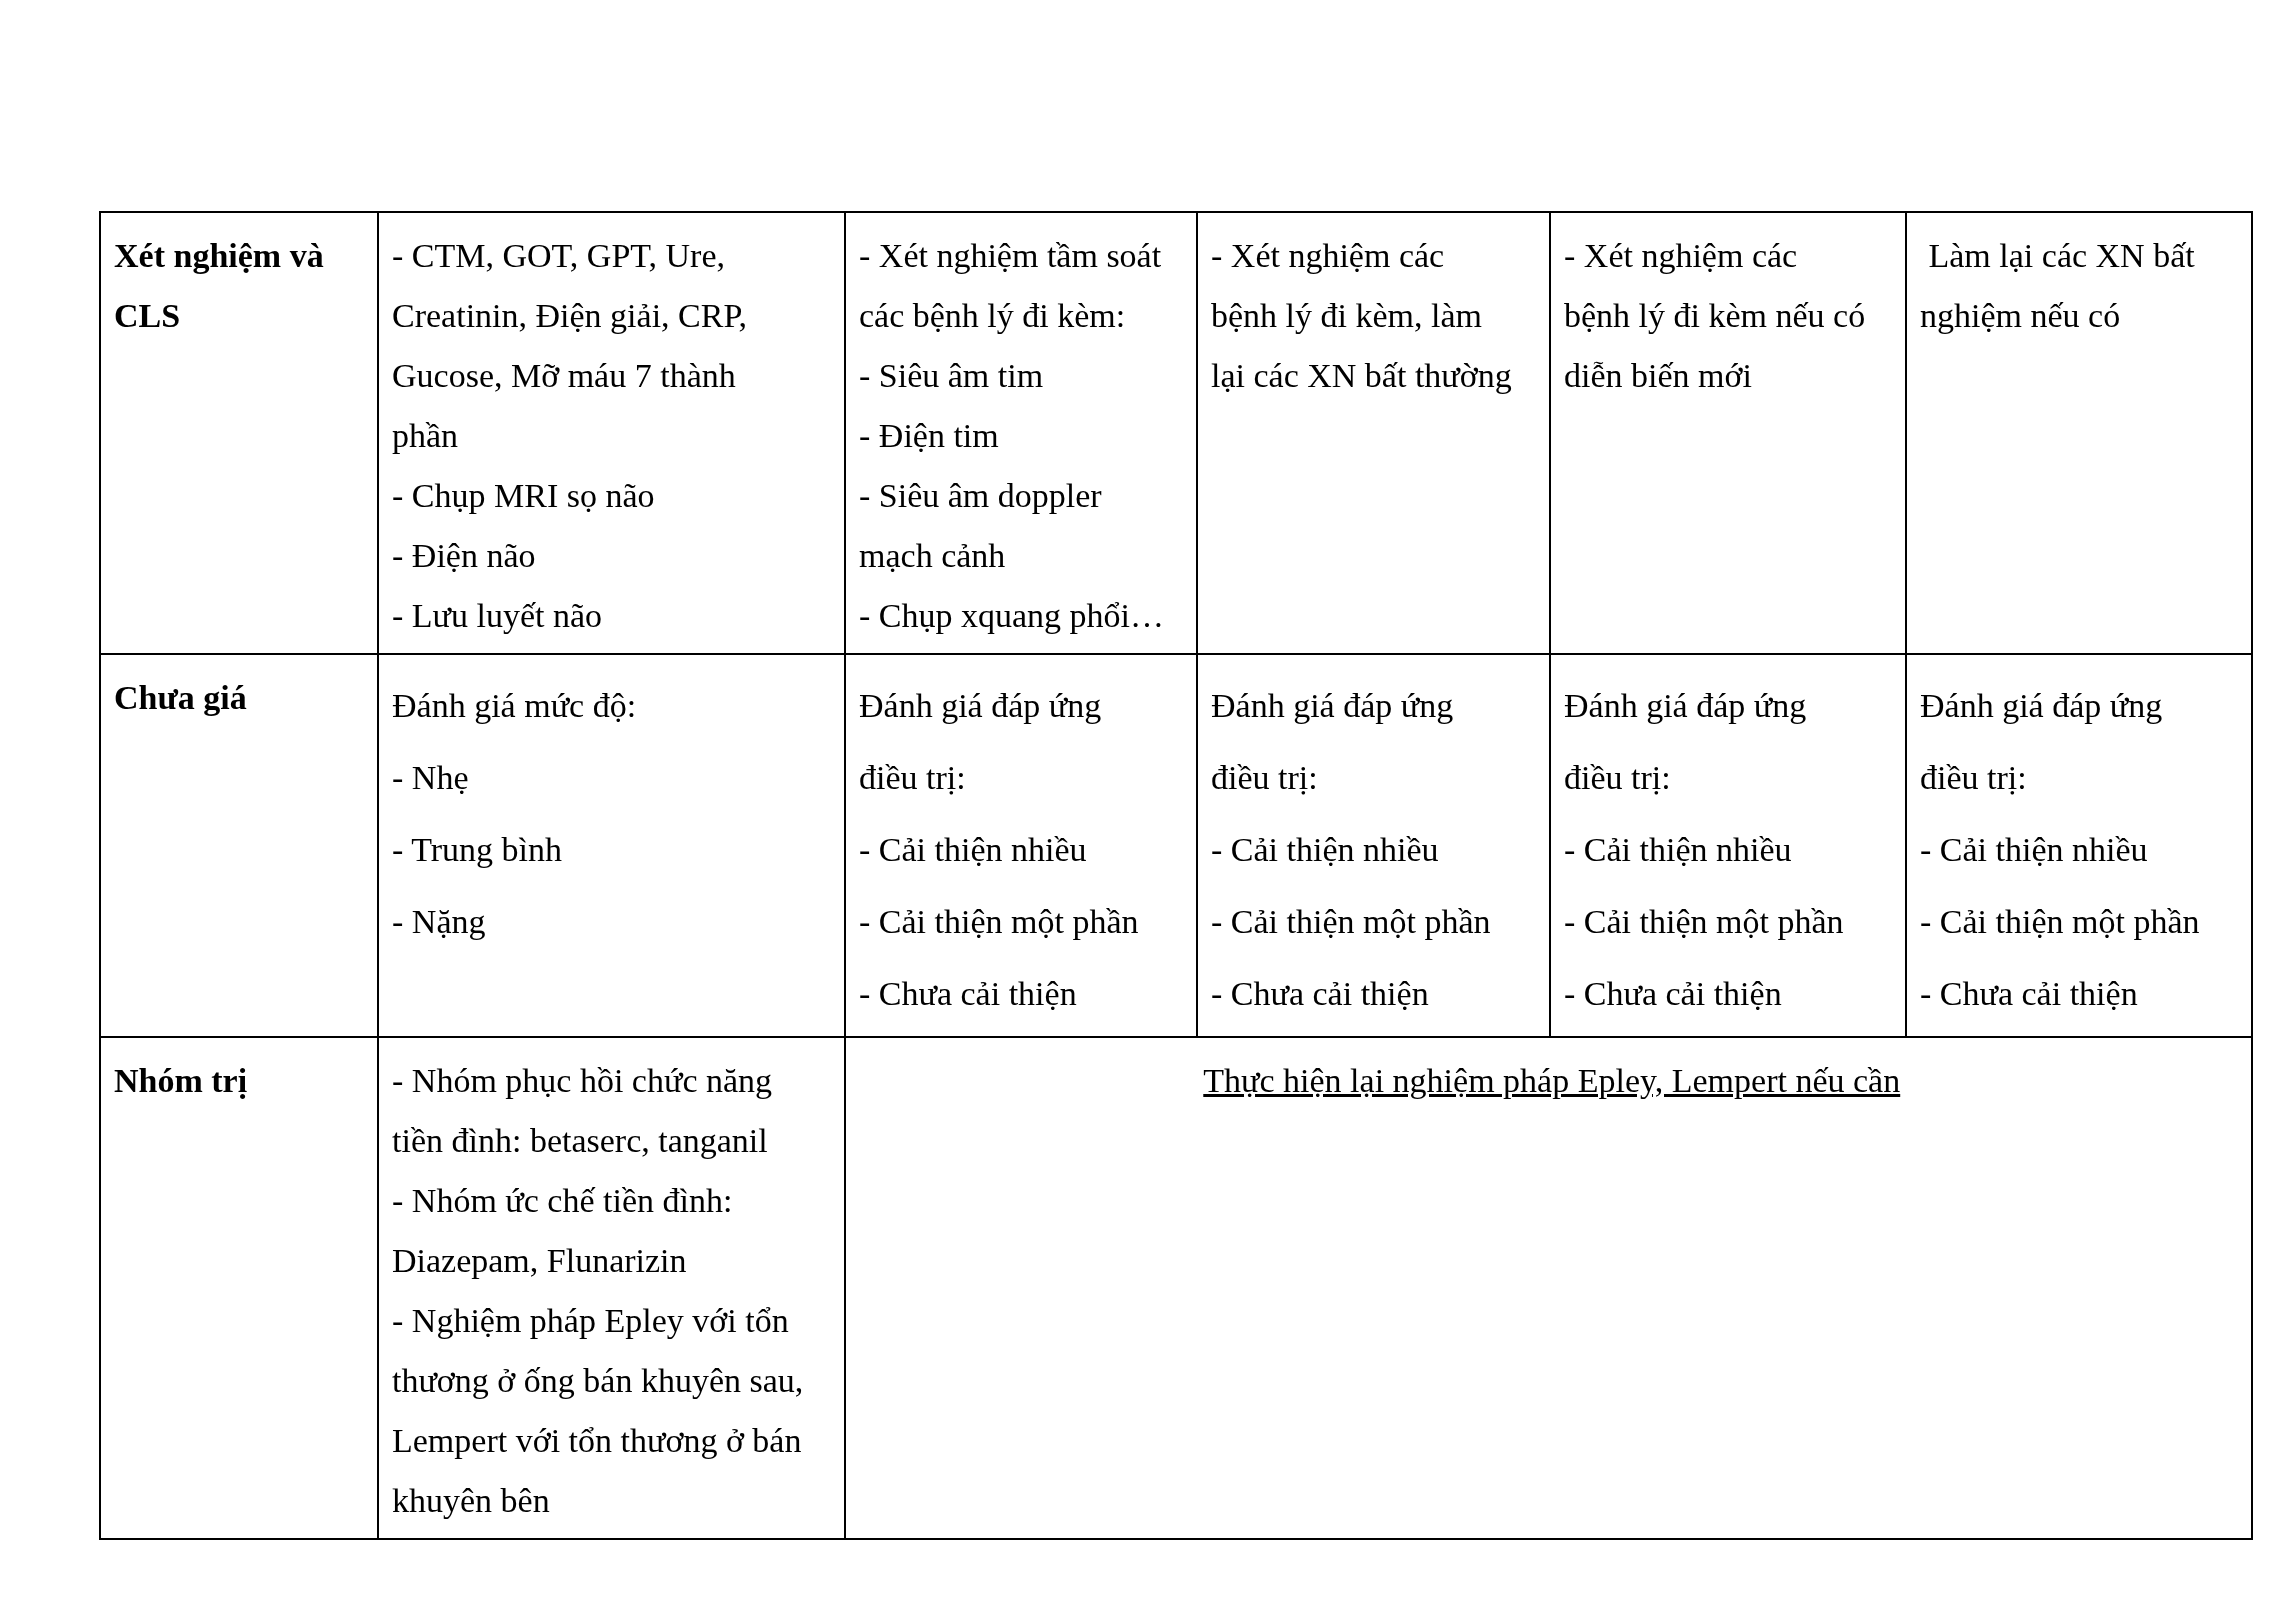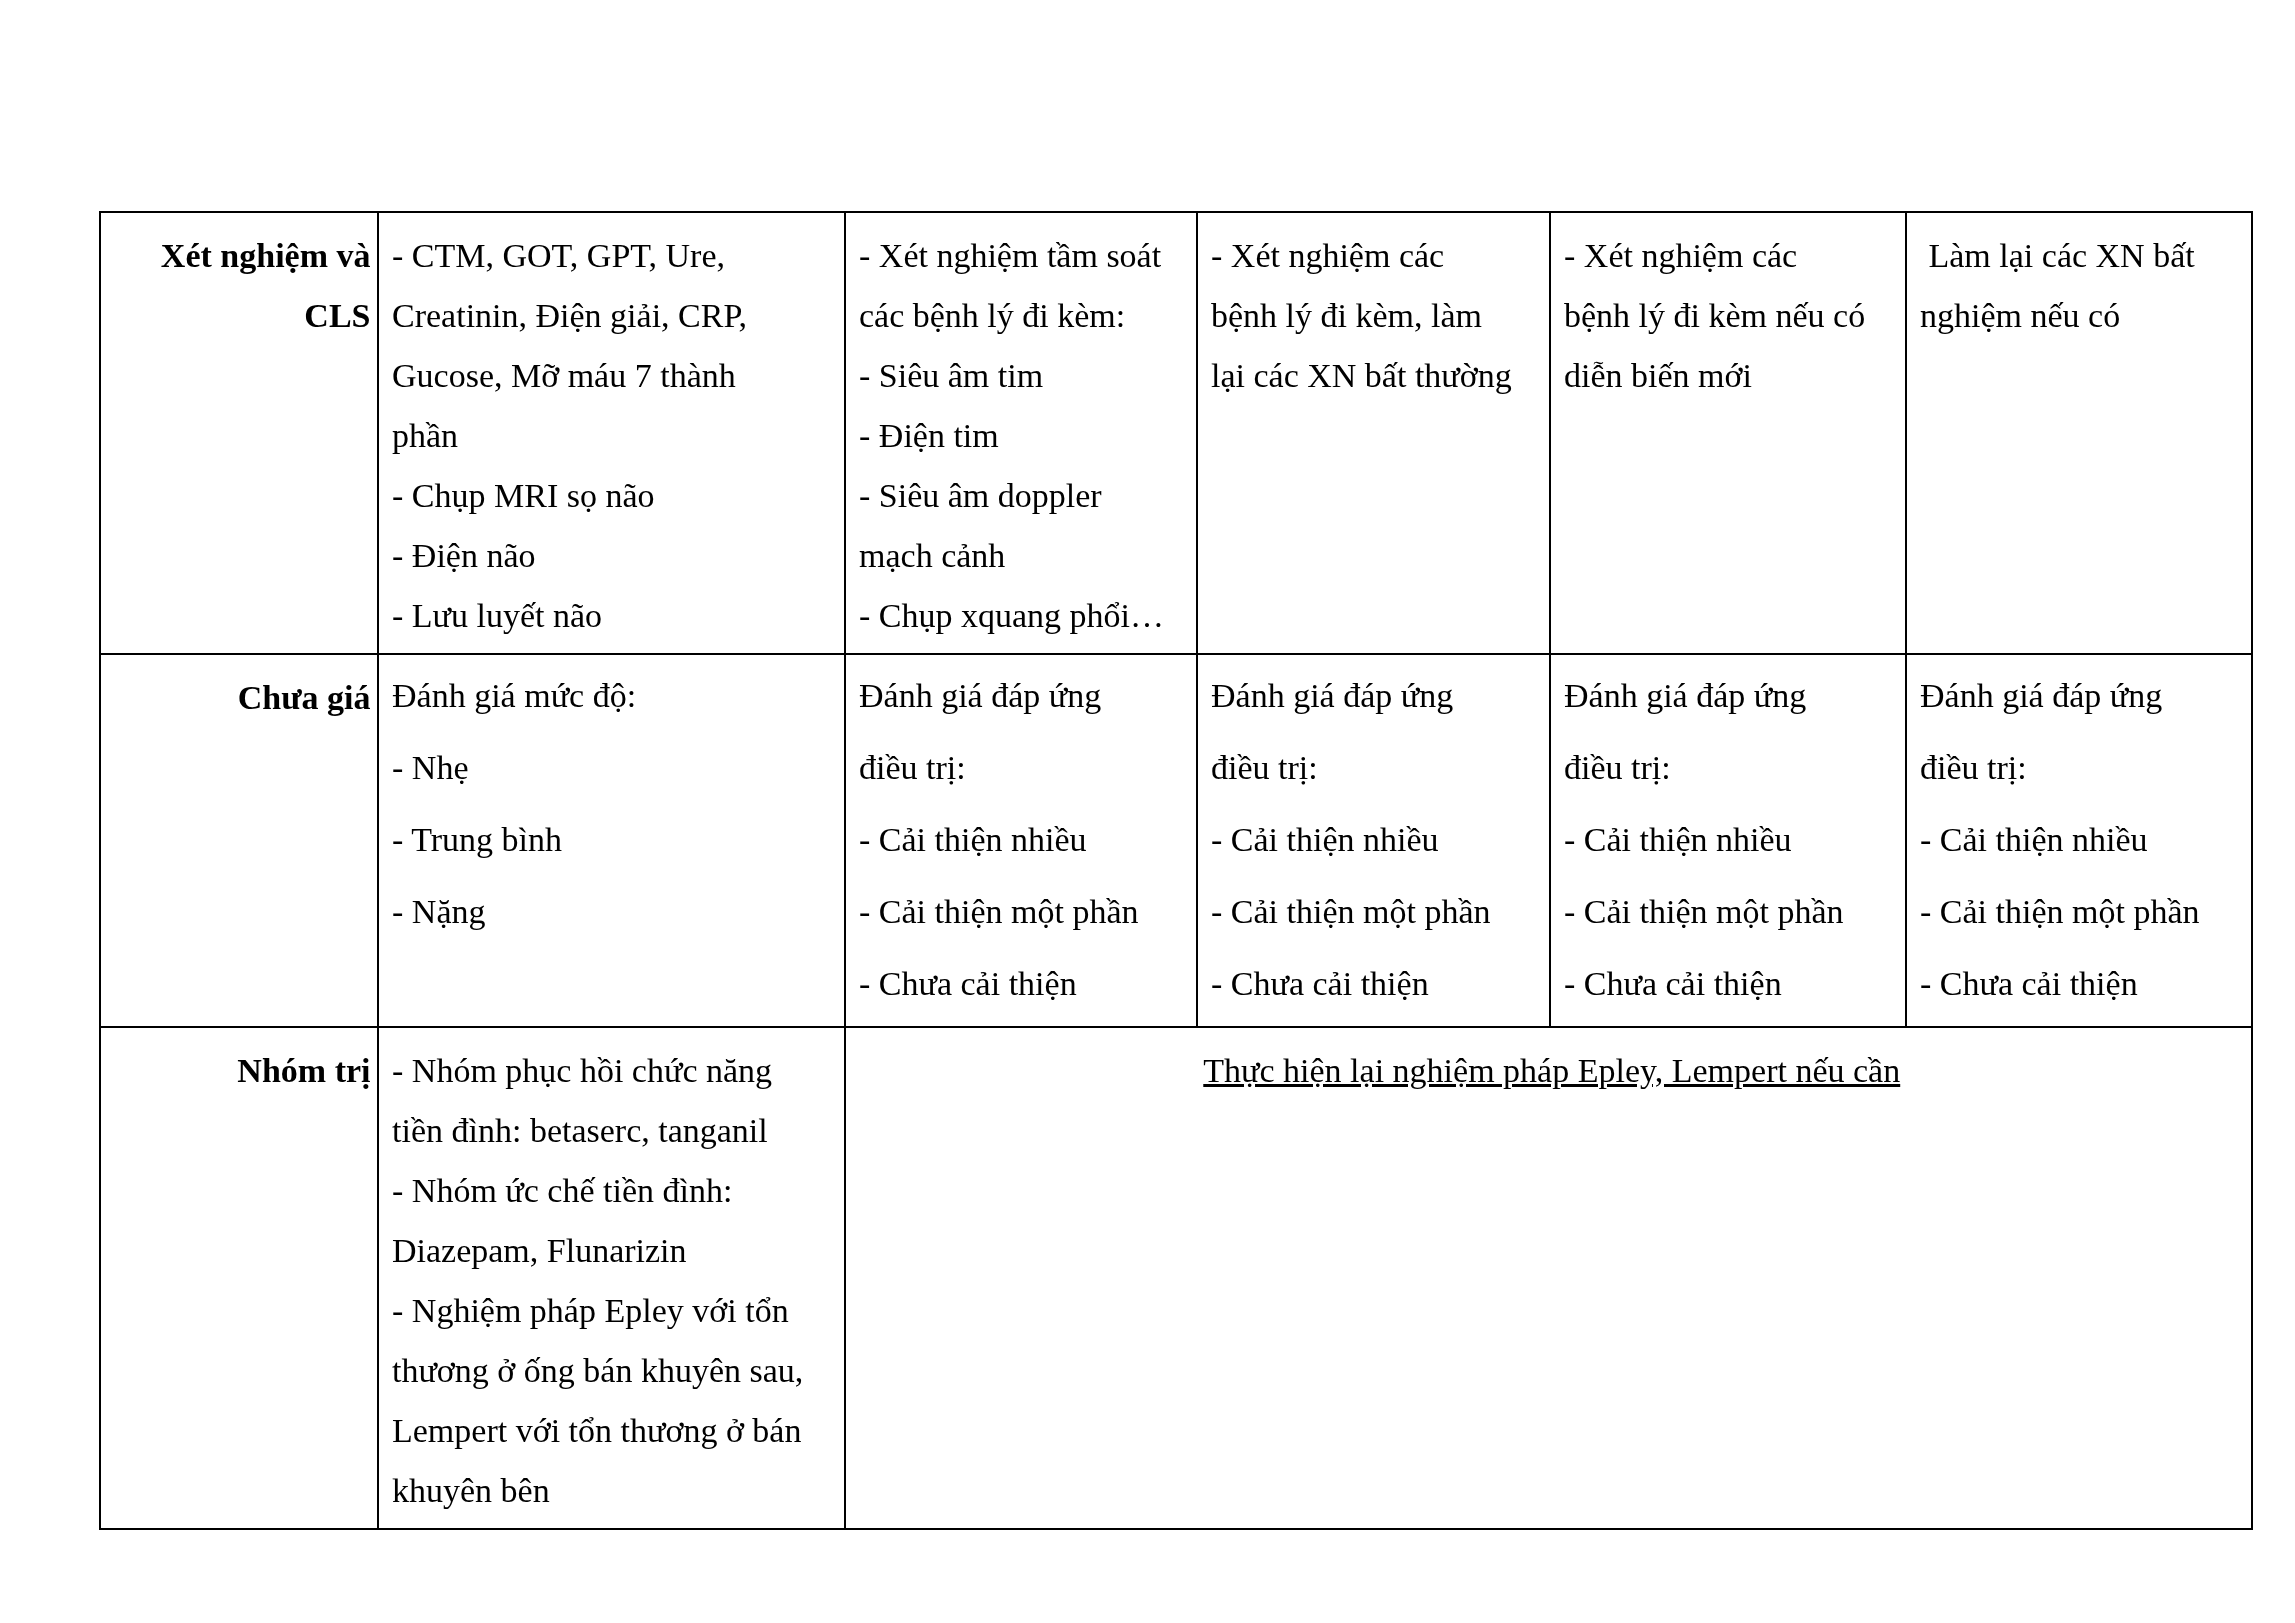--- a/index.html
+++ b/index.html
@@ -26,30 +26,30 @@
     border: 2.6px solid #000000;
     vertical-align: top;
     font-size: 34px;
     line-height: 60px;
     padding: 13px 6.5px 6.5px 13px;
     white-space: pre;
     overflow: visible;
   }
   td.rowhead {
     vertical-align: middle;
-    text-align: right;
+    text-align: left;
     font-weight: bold;
     font-size: 37px;
     line-height: 65px;
     padding: 0 3.9px;
     white-space: pre;
   }
   tr.r2 td.cell {
     line-height: 72px;
-    padding-top: 5px;
+    padding-top: 15px;
   }
   td.merged {
     vertical-align: middle;
     text-align: center;
     white-space: normal;
     padding: 0 13px;
     text-decoration: underline;
   }
 </style>
 </head>

